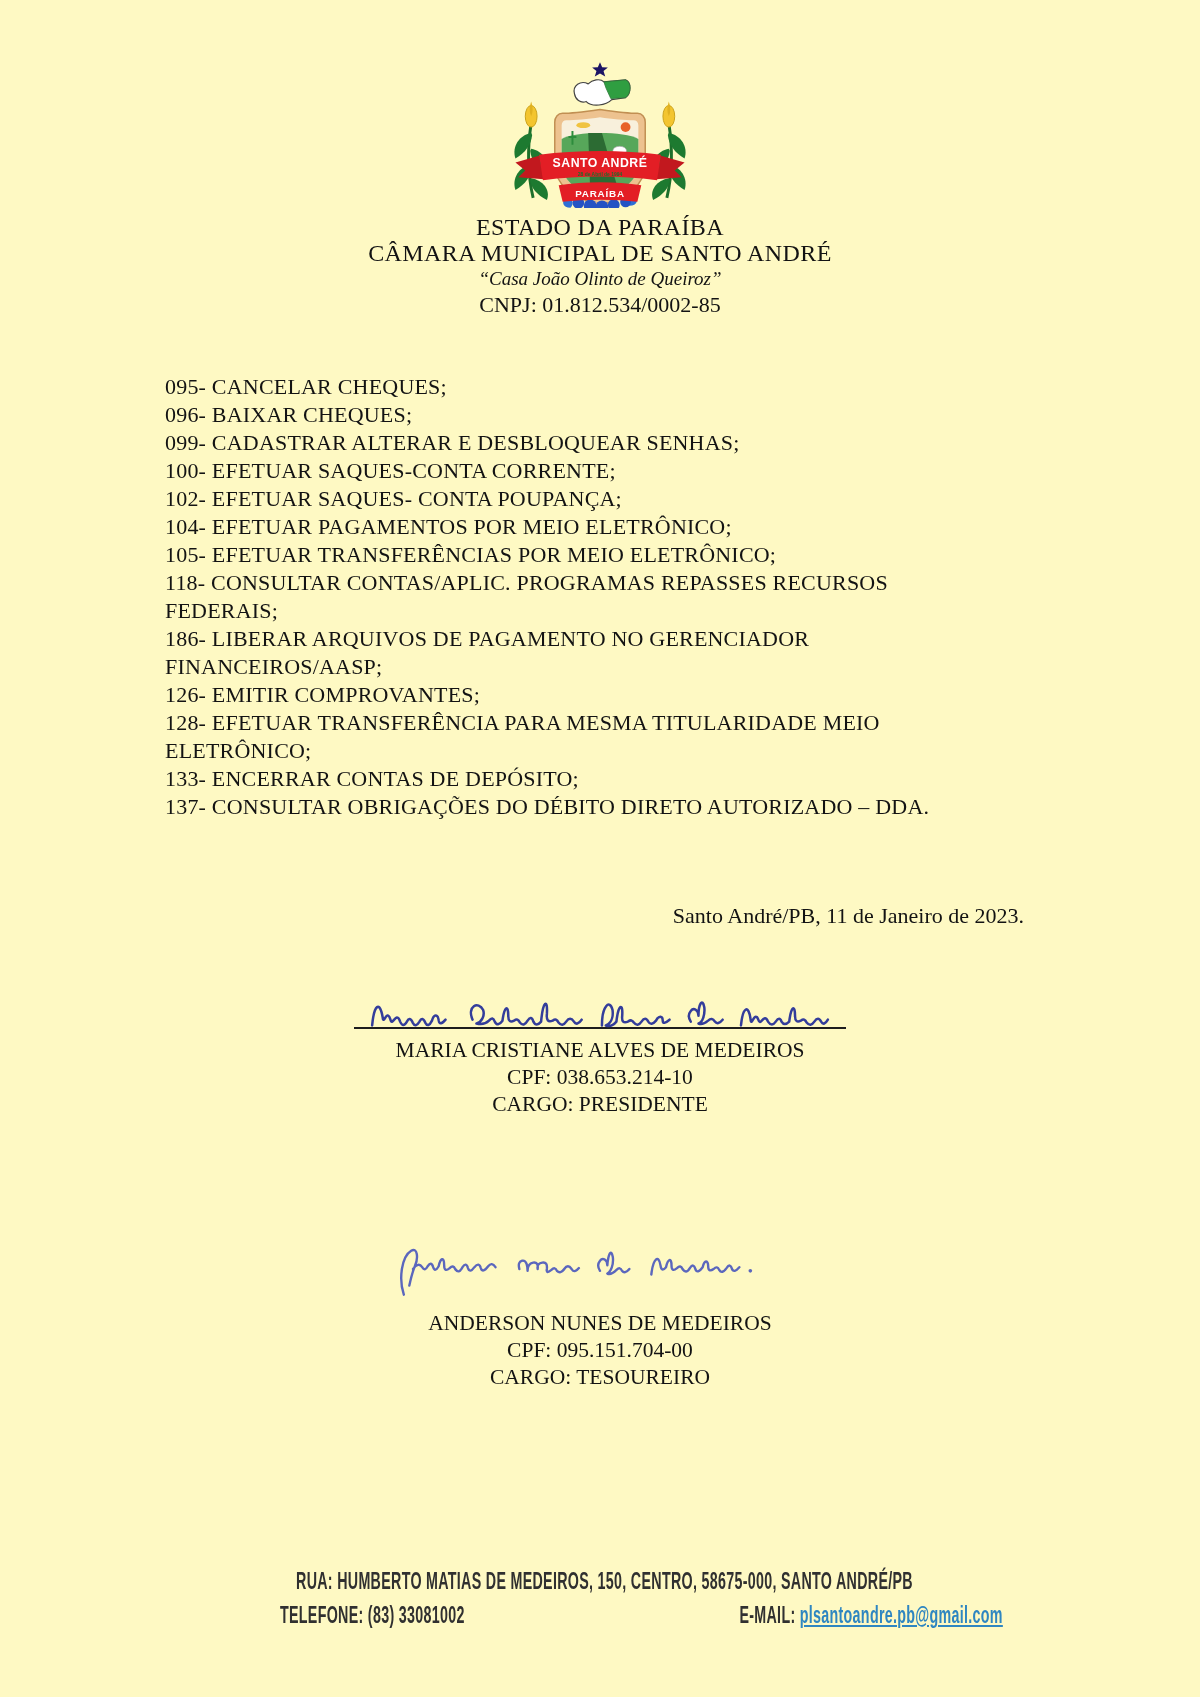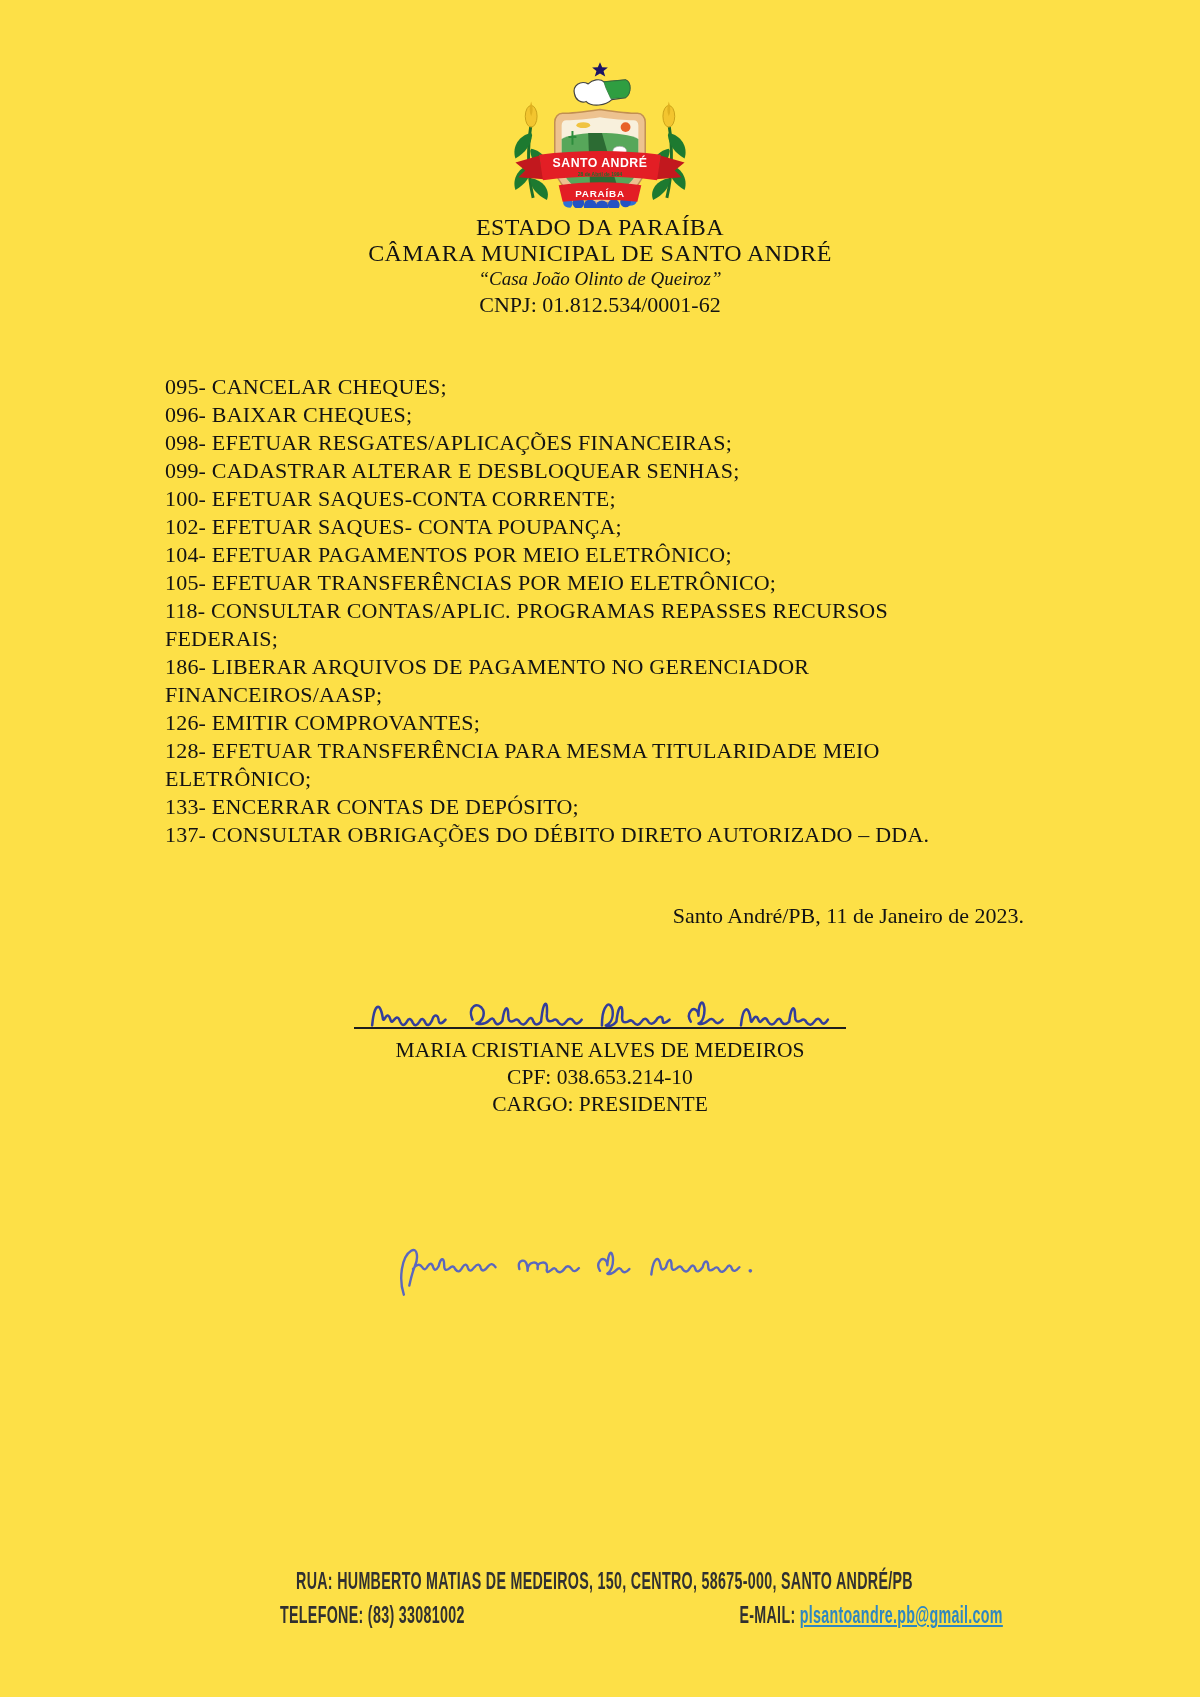--- a/index.html
+++ b/index.html
@@ -1,16 +1,16 @@
 <!DOCTYPE html>
 <html lang="pt"><head>
 <meta charset="utf-8">
 <style>
   html,body{margin:0;padding:0;background:#ffffff;}
-  .page{position:relative;width:1200px;height:1697px;background:#fde047;overflow:hidden;
+  .page{position:relative;width:1200px;height:1697px;background:#fef9c3;overflow:hidden;
         font-family:"Liberation Serif","DejaVu Serif",serif;color:#131313;}
 
   
   .emblem{position:absolute;top:60px;left:50%;transform:translateX(-50%);}
 
   
   .header{position:absolute;top:214px;left:0;right:0;text-align:center;line-height:26px;}
   .header .h1,.header .h2{font-weight:normal;font-size:24px;letter-spacing:.4px;}
   .header .h3{font-style:italic;font-size:19px;}
   .header .h4{font-size:22px;}
@@ -106,27 +106,26 @@
     <g>
       <path d="M78 127 C104 123 136 123 162 127 L158 144 C136 141 104 141 82 144 Z" fill="#e31e25"></path>
       <text x="120" y="139" text-anchor="middle" fill="#ffffff" font-family="Liberation Sans, sans-serif" font-size="10" font-weight="bold" letter-spacing="0.8">PARAÍBA</text>
     </g>
   </svg>
 
   <div class="header">
     <div class="h1">ESTADO DA PARAÍBA</div>
     <div class="h2">CÂMARA MUNICIPAL DE SANTO ANDRÉ</div>
     <div class="h3">“Casa João Olinto de Queiroz”</div>
-    <div class="h4">CNPJ: 01.812.534/0001-62</div>
+    <div class="h4">CNPJ: 01.812.534/0002-85</div>
   </div>
 
   <div class="body-list">
     <div class="line">095- CANCELAR CHEQUES;</div>
     <div class="line">096- BAIXAR CHEQUES;</div>
-    <div class="line">098- EFETUAR RESGATES/APLICAÇÕES FINANCEIRAS;</div>
     <div class="line">099- CADASTRAR ALTERAR E DESBLOQUEAR SENHAS;</div>
     <div class="line">100- EFETUAR SAQUES-CONTA CORRENTE;</div>
     <div class="line">102- EFETUAR SAQUES- CONTA POUPANÇA;</div>
     <div class="line">104- EFETUAR PAGAMENTOS POR MEIO ELETRÔNICO;</div>
     <div class="line">105- EFETUAR TRANSFERÊNCIAS POR MEIO ELETRÔNICO;</div>
     <div class="line">118- CONSULTAR CONTAS/APLIC. PROGRAMAS REPASSES RECURSOS</div>
     <div class="line">FEDERAIS;</div>
     <div class="line">186- LIBERAR ARQUIVOS DE PAGAMENTO NO GERENCIADOR</div>
     <div class="line">FINANCEIROS/AASP;</div>
     <div class="line">126- EMITIR COMPROVANTES;</div>
@@ -155,20 +154,25 @@
   </div>
 
   <div class="sig-block sig2">
     <svg class="sig-svg" width="460" height="66" viewBox="0 0 460 72" fill="none" stroke-width="2.6" stroke-linecap="round" stroke-linejoin="round">
       <path d="M16 64 C10 46 14 22 24 16 C31 12 32 24 28 33 Q25 40 22 54 M26 36 Q32 28 36 34 Q39 39 42 33 Q46 27 48 34 Q50 40 54 33 C56 24 60 22 60 32 Q60 40 66 35 Q70 31 72 36 Q76 42 80 34 Q84 28 86 35 Q88 41 93 34 Q98 28 100 35 Q102 41 108 33 Q112 28 116 34" stroke="#5b67bd"></path>
       <path d="M142 36 Q140 28 145 27 C150 26 151 33 151 38 Q151 30 157 29 Q163 28 162 36 Q161 30 167 29 Q173 28 172 36 Q171 42 177 37 Q181 33 183 38 Q187 42 191 36 Q195 30 199 36 Q202 41 207 35" stroke="#5b67bd"></path>
       <path d="M230 38 Q226 32 230 27 C233 23 238 26 238 32 C239 20 242 13 244 23 C245 31 242 39 238 41 Q242 43 248 37 Q252 33 254 38 Q257 42 262 36" stroke="#5b67bd"></path>
       <path d="M286 42 C288 24 294 20 296 32 Q297 40 302 34 C304 25 308 23 308 32 Q308 40 314 35 Q318 31 320 36 Q324 42 328 35 Q332 29 334 36 Q336 42 342 34 C344 26 348 26 348 33 Q348 40 354 36 Q358 32 360 37 Q363 42 368 35 Q372 29 374 36 Q376 41 382 34" stroke="#5b67bd"></path>
       <circle cx="394" cy="38" r="2" stroke="none" fill="#5b67bd"></circle>
     </svg>
+    <div class="sig-text">
+      <div>ANDERSON NUNES DE MEDEIROS</div>
+      <div>CPF: 095.151.704-00</div>
+      <div>CARGO: TESOUREIRO</div>
+    </div>
   </div>
 
   <div class="footer">
     <div class="f-line1">
       <span class="cond">RUA: HUMBERTO MATIAS DE MEDEIROS, 150, CENTRO, 58675-000, SANTO ANDRÉ/PB</span>
     </div>
     <div class="f-line2">
       <span class="cond cond-left">TELEFONE: (83) 33081002</span>
       <span class="cond cond-right"><span>E-MAIL:</span>&nbsp;<a href="#" class="email-link">plsantoandre.pb@gmail.com</a></span>
     </div>

